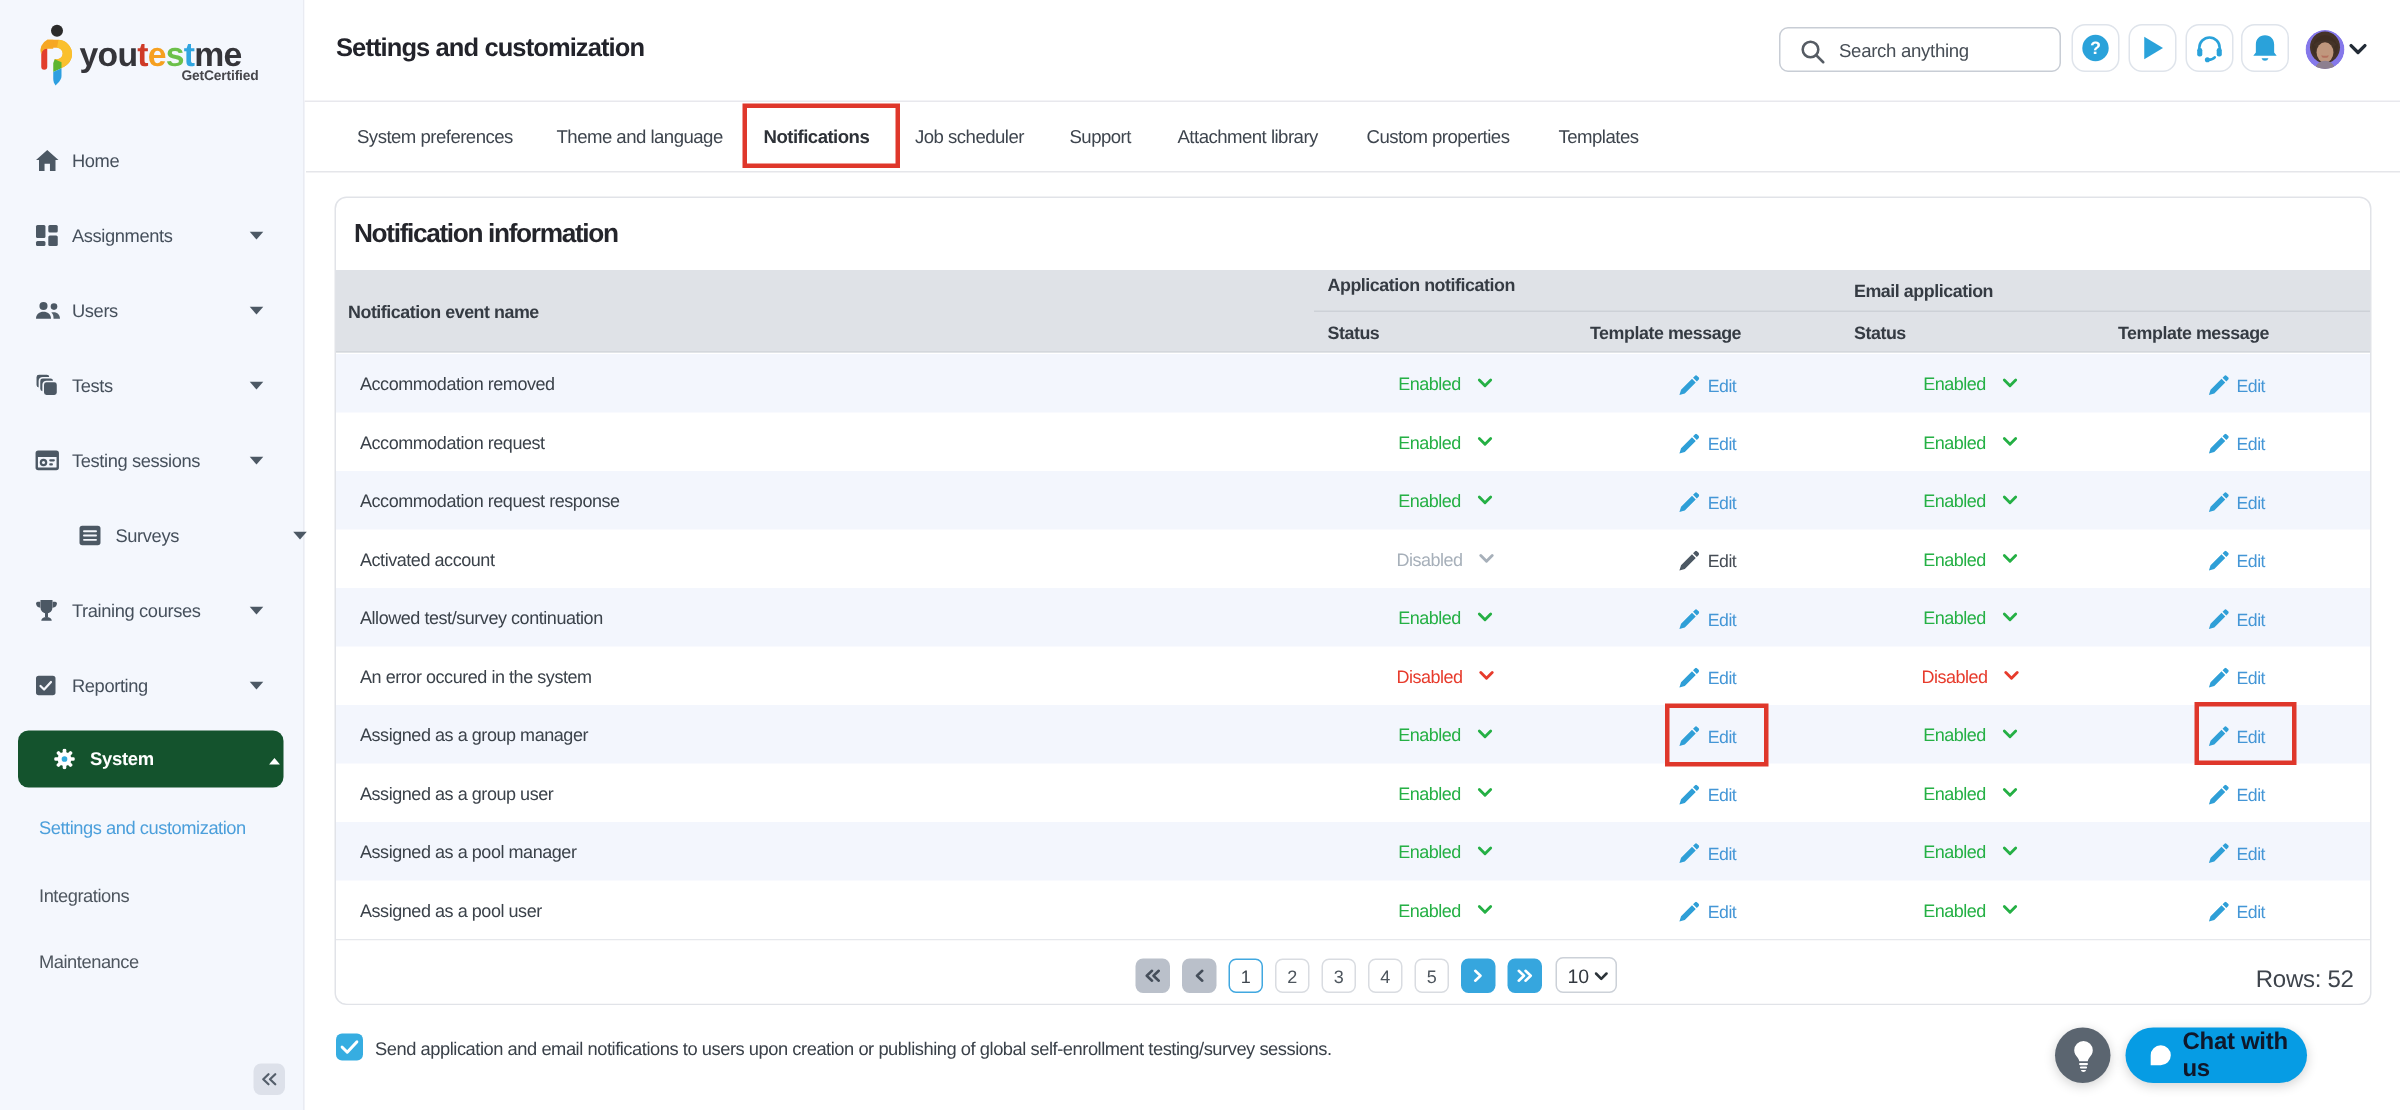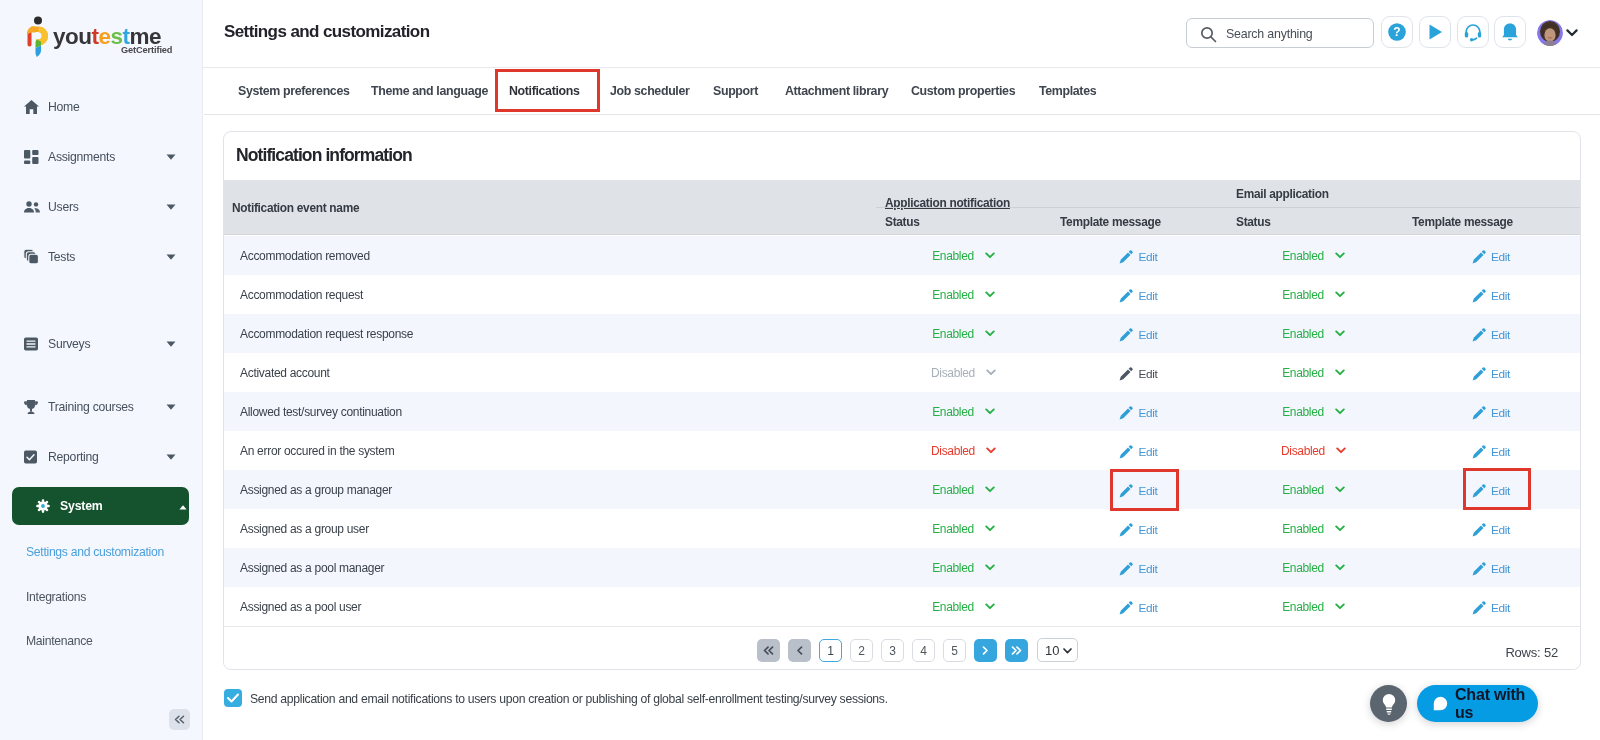--- a/index.html
+++ b/index.html
@@ -18,21 +18,21 @@
 
 
 #topbar { position:absolute; left:203px; top:0; width:1397px; height:68px; background:#fff; border-bottom:1px solid #e8e8ed; }
 #pagetitle { position:absolute; left:21px; top:22px; font-size:17px; font-weight:bold; color:#22232a; letter-spacing:-0.6px; }
 #search { position:absolute; left:983px; top:18px; width:188px; height:30px; border:1px solid #c8cdd5; border-radius:6px; background:#fff; }
 #search span { position:absolute; left:39px; top:8px; font-size:12.4px; letter-spacing:-0.2px; color:#474e56; }
 .iconbtn { position:absolute; top:16px; width:32px; height:32px; border:1px solid #dfe4eb; border-radius:9px; background:#fff; display:flex; align-items:center; justify-content:center; }
 
 
 #tabs { position:absolute; left:204px; top:68px; width:1396px; height:47px; background:#fff; border-bottom:1px solid #e5e6ea; }
-.tab { position:absolute; top:16px; font-size:12.4px; letter-spacing:-0.35px; color:#3e454e;font-weight:bold; }
+.tab { position:absolute; top:16px; font-size:12.4px; letter-spacing:-0.35px; color:#3e454e; }
 #redtab { position:absolute; left:495px; top:69px; width:105px; height:43px; border:3px solid #df372b; z-index:30; }
 
 
 #card { position:absolute; left:223px; top:131px; width:1358px; height:539px; background:#fff; border:1px solid #e1e3e8; border-radius:8px; }
 #cardtitle { position:absolute; left:12px; top:13px; font-size:17.5px; font-weight:bold; color:#24252b; letter-spacing:-0.9px; }
 #thead { position:absolute; left:0px; top:48px; width:1356px; height:55px; background:#dfe2e7; border-bottom:1px solid #d3d7dc; }
 .hcell { position:absolute; font-size:11.9px; letter-spacing:-0.3px; font-weight:bold; color:#353b43; }
 #rows { position:absolute; left:0; top:104px; width:1356px; }
 .row { position:relative; width:1356px; height:39px; }
 .row.alt { background:#f3f6fd;text-decoration:underline; }
@@ -46,21 +46,21 @@
 .cell .chev { margin-left:11px; }
 .edit { font-size:11.8px; letter-spacing:-0.3px; color:#4496d6; display:flex; align-items:center; padding-top:2px; }
 .edit svg { margin-right:5px; }
 .edit.dark { color:#454c55; }
 #pgbar { position:absolute; left:0; top:494px; width:1356px; height:43px; border-top:1px solid #e6e8ec; background:#fff; border-radius:0 0 8px 8px; }
 .pbtn { position:absolute; top:12px; width:23px; height:23px; border-radius:5px; display:flex; align-items:center; justify-content:center; font-size:12px; }
 .pnum { background:#fff; border:1px solid #d9dce1; color:#4e565e; }
 .pnum.cur { border:1px solid #41a8e0; color:#3f474f; }
 .pgray { background:#bac0ca; }
 .pblue { background:#36a6de; }
-#rowcount { position:absolute; right:22px; top:18px; font-size:13px; letter-spacing:-0.2px; color:#3e444c;text-align:right; }
+#rowcount { position:absolute; right:11px; top:18px; font-size:16px; letter-spacing:-0.2px; color:#3e444c;text-align:right; }
 #ddl { position:absolute; left:813px; top:11px; width:41px; height:24px; border:1px solid #ccd1d8; border-radius:5px; background:#fff; }
 #redbox1 { position:absolute; left:1110px; top:469px; width:69px; height:42px; border:3px solid #df372b; z-index:30; }
 #redbox2 { position:absolute; left:1463px; top:468px; width:68px; height:42px; border:3px solid #df372b; z-index:30; }
 
 
 #chkbox { position:absolute; left:224px; top:689px; width:18px; height:18px; background:#36ade1; border-radius:4px; display:flex; align-items:center; justify-content:center; }
 #chktext { position:absolute; left:250px; top:692px; font-size:12.2px; letter-spacing:-0.3px; color:#3a4149; }
 #bulb { position:absolute; left:1370px; top:685px; width:37px; height:37px; border-radius:50%; background:#5b6570; display:flex; align-items:center; justify-content:center; box-shadow:0 2px 8px rgba(0,0,0,.18); }
 #chat { position:absolute; left:1417px; top:685px; width:121px; height:37px; border-radius:19px; background:#069ce4; display:flex; align-items:center; box-shadow:0 2px 8px rgba(0,0,0,.18); }
 #chat span { color:#0f172a; font-size:16px; letter-spacing:-0.2px; font-weight:bold; margin-left:6px; }
@@ -121,21 +121,36 @@
           <rect x="0.8" y="0.8" width="9.6" height="9.6" rx="2.2"></rect>
           <rect x="3.3" y="3.3" width="9.6" height="9.6" rx="2.2"></rect>
           <rect x="5.8" y="5.8" width="9.6" height="9.6" rx="2.2"></rect>
         </g>
       </svg>
     <span class="navlabel">Tests</span>
     <svg class="navchev" width="10" height="6" viewBox="0 0 10 6">
         <path d="M0.5 0.5 h9 L5 5.7 Z" fill="#4c5864"></path>
       </svg>
   </div>
-  <div class="navitem" style="top:324px;">
+  <div class="navitem" style="top:287px;">
+    <svg class="navicon" width="17" height="15" viewBox="0 0 17 15">
+        <g fill="#4c5864">
+          <path d="M2.5 0.8 h12 a1.8 1.8 0 0 1 1.8 1.8 v9.6 a1.8 1.8 0 0 1 -1.8 1.8 h-12 a1.8 1.8 0 0 1 -1.8-1.8 v-9.6 a1.8 1.8 0 0 1 1.8-1.8 z m-.2 4.4 v6.6 a.4 .4 0 0 0 .4 .4 h11.6 a.4 .4 0 0 0 .4-.4 v-6.6 z" fill-rule="evenodd"></path>
+          <circle cx="6" cy="8.9" r="2.5"></circle>
+          <circle cx="6" cy="8.9" r="1" fill="#f4f7fd"></circle>
+          <rect x="9.8" y="6.6" width="3.8" height="1.5" rx=".7"></rect>
+          <rect x="9.8" y="9.4" width="2.5" height="1.5" rx=".7"></rect>
+        </g>
+      </svg>
+    <span class="navlabel">Testing sessions</span>
+    <svg class="navchev" width="10" height="6" viewBox="0 0 10 6">
+        <path d="M0.5 0.5 h9 L5 5.7 Z" fill="#4c5864"></path>
+      </svg>
+  </div>
+  <div class="navitem" style="top:337px;margin-left:29px;">
     <svg class="navicon" width="16" height="15" viewBox="0 0 16 15">
         <path d="M2.8 1 h10.4 a1.8 1.8 0 0 1 1.8 1.8 v9.4 a1.8 1.8 0 0 1 -1.8 1.8 h-10.4 a1.8 1.8 0 0 1 -1.8-1.8 v-9.4 a1.8 1.8 0 0 1 1.8-1.8 z" fill="#4c5864"></path>
         <g stroke="#f4f6fb" stroke-width="1.3" stroke-linecap="round">
           <line x1="4" y1="4.6" x2="12" y2="4.6"></line>
           <line x1="4" y1="7.5" x2="12" y2="7.5"></line>
           <line x1="4" y1="10.4" x2="12" y2="10.4"></line>
         </g>
       </svg>
     <span class="navlabel">Surveys</span>
     <svg class="navchev" width="10" height="6" viewBox="0 0 10 6">
@@ -270,21 +285,21 @@
   <span class="tab" style="left:406px;">Job scheduler</span>
   <span class="tab" style="left:509px;">Support</span>
   <span class="tab" style="left:581px;">Attachment library</span>
   <span class="tab" style="left:707px;">Custom properties</span>
   <span class="tab" style="left:835px;">Templates</span>
 </div>
 <div id="card">
   <div id="cardtitle">Notification information</div>
   <div id="thead">
     <span class="hcell" style="left:8px; top:21px;">Notification event name</span>
-    <span class="hcell" style="left:661px; top:16px;text-decoration:underline;">Application notification</span>
+    <span class="hcell" style="left:661px; top:3px;">Application notification</span>
     <span class="hcell" style="left:1012px; top:7px;">Email application</span>
     <div style="position:absolute; left:652px; top:27px; width:704px; height:1px; background:#cdd1d7;"></div>
     <span class="hcell" style="left:661px; top:35px;">Status</span>
     <span class="hcell" style="left:836px; top:35px;">Template message</span>
     <span class="hcell" style="left:1012px; top:35px;">Status</span>
     <span class="hcell" style="left:1188px; top:35px;">Template message</span>
   </div>
   <div id="rows">
     <div class="row alt">
         <span class="rname">Accommodation removed</span>

